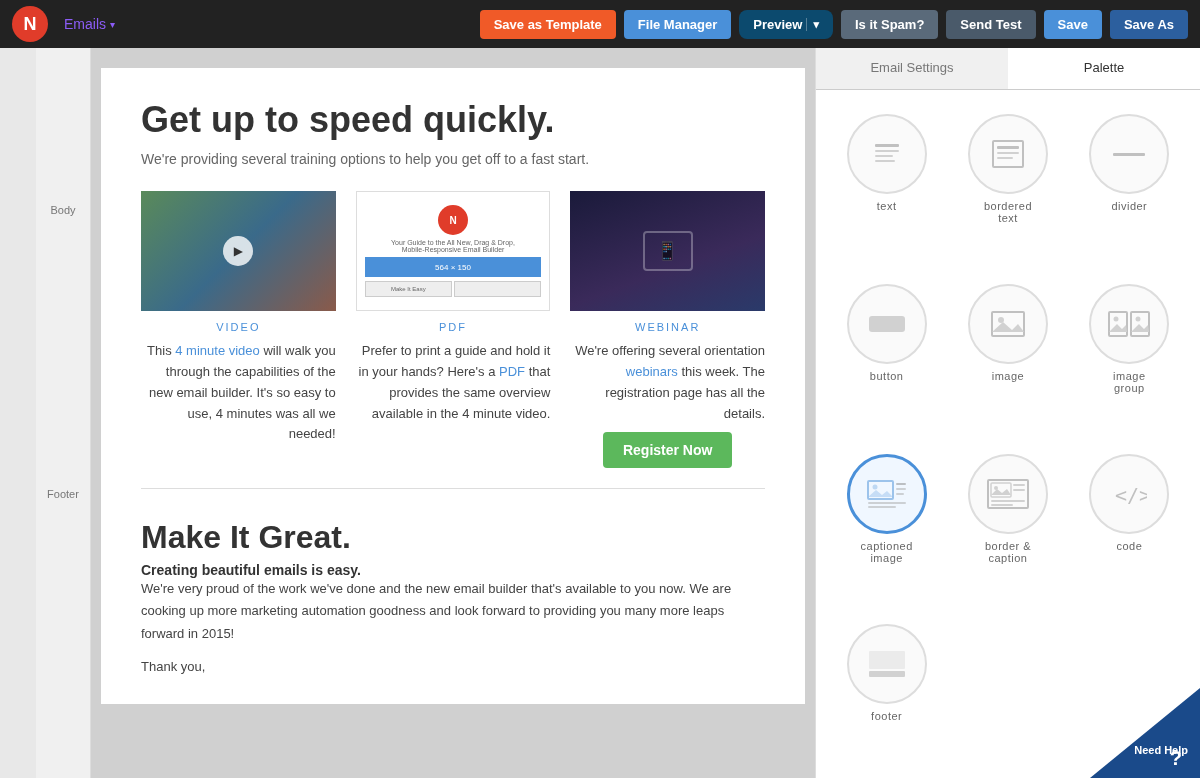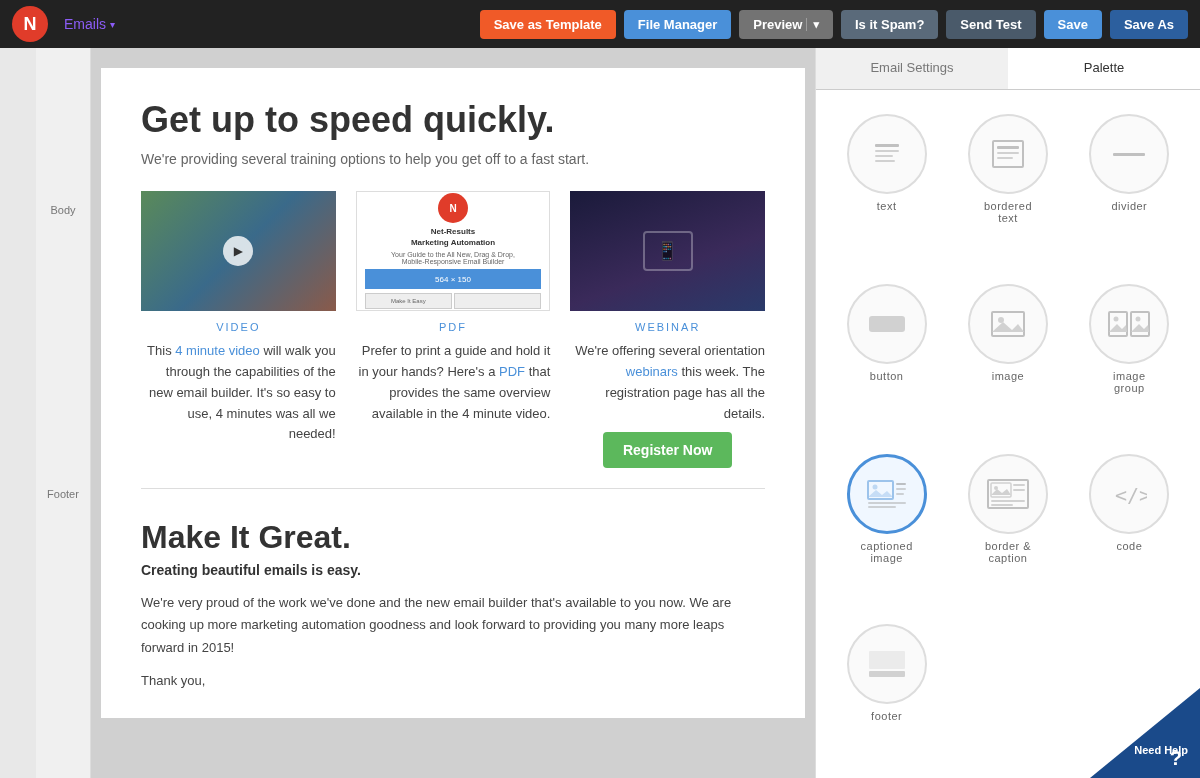--- a/index.html
+++ b/index.html
@@ -26,21 +26,21 @@
       cursor: pointer; padding: 4px 8px;
     }
     .nav-emails-btn .chevron { font-size: 10px; }
     .nav-spacer { flex: 1; }
     .btn {
       padding: 7px 14px; border-radius: 4px; border: none; cursor: pointer;
       font-size: 13px; font-weight: 600; white-space: nowrap;
     }
     .btn-orange { background: #f05a28; color: white; }
     .btn-blue { background: #4a90d9; color: white; }
-    .btn-blue-outline { background: #737373; color: white; display: flex; align-items: center; gap: 4px; }
+    .btn-blue-outline { background: #0c4a6e; color: white; display: flex; align-items: center; gap: 4px; border-radius: 8px; }
     .btn-gray { background: #5a6a7a; color: white; }
     .btn-dark { background: #4a5a6a; color: white; }
     .btn-save { background: #4a90d9; color: white; }
     .btn-saveas { background: #2c5f9e; color: white; }
     .preview-btn { display: flex; align-items: center; gap: 4px; }
     .preview-dropdown { border-left: 1px solid rgba(255,255,255,0.3); padding-left: 6px; font-size: 11px; }
 
     
     .main-layout {
       display: flex;
@@ -82,21 +82,21 @@
     .col-text { font-size: 13px; color: #444; text-align: right; line-height: 1.6; }
     .col-text a { color: #4a90d9; }
     .register-btn {
       background: #5cb85c; color: white; border: none; padding: 10px 20px;
       border-radius: 4px; font-size: 14px; font-weight: bold; cursor: pointer;
       margin-top: 8px;
     }
     .divider-line { border: none; border-top: 1px solid #ddd; margin: 20px 0; }
     .footer-section { padding-top: 10px; }
     .footer-heading { font-size: 32px; font-weight: bold; color: #333; margin-bottom: 6px; }
-    .footer-subheading { font-size: 14px; font-weight: bold; color: #333; margin-bottom: 14px; }
+    .footer-subheading { font-size: 14px; font-weight: bold; color: #333; margin-bottom: 0; }
     .footer-text { font-size: 13px; color: #444; line-height: 1.7; margin-bottom: 14px; }
     .footer-thanks { font-size: 13px; color: #444; }
     .left-label {
       font-size: 11px; color: #777; padding: 6px 4px;
     }
 
     
     .right-panel {
       width: 385px; background: #f5f5f5; border-left: 1px solid #ddd;
       display: flex; flex-direction: column;
@@ -192,21 +192,20 @@
           <a class="col-link">VIDEO</a>
           <p class="col-text">
             This <a>4 minute video</a> will walk you through the capabilities of the new email builder. It's so easy to use, 4 minutes was all we needed!
           </p>
         </div>
 
         <div class="col">
           <div class="col-img pdf-placeholder">
             <div class="pdf-inner">
               <div class="pdf-logo">N</div>
-              <div class="pdf-title">Net-Results<br>Marketing Automation</div>
               <div style="font-size:7px;color:#666;margin:3px 0;">Your Guide to the All New, Drag &amp; Drop,<br>Mobile-Responsive Email Builder</div>
               <div class="pdf-img-box">564 × 150</div>
               <div style="display:flex;gap:2px;margin-top:2px;">
                 <div style="flex:1;height:16px;background:#eee;border:1px solid #ccc;display:flex;align-items:center;justify-content:center;font-size:6px;color:#666;">Make It Easy</div>
                 <div style="flex:1;height:16px;background:#eee;border:1px solid #ccc;display:flex;align-items:center;justify-content:center;font-size:6px;color:#666;"></div>
               </div>
             </div>
           </div>
           <a class="col-link">PDF</a>
           <p class="col-text">

